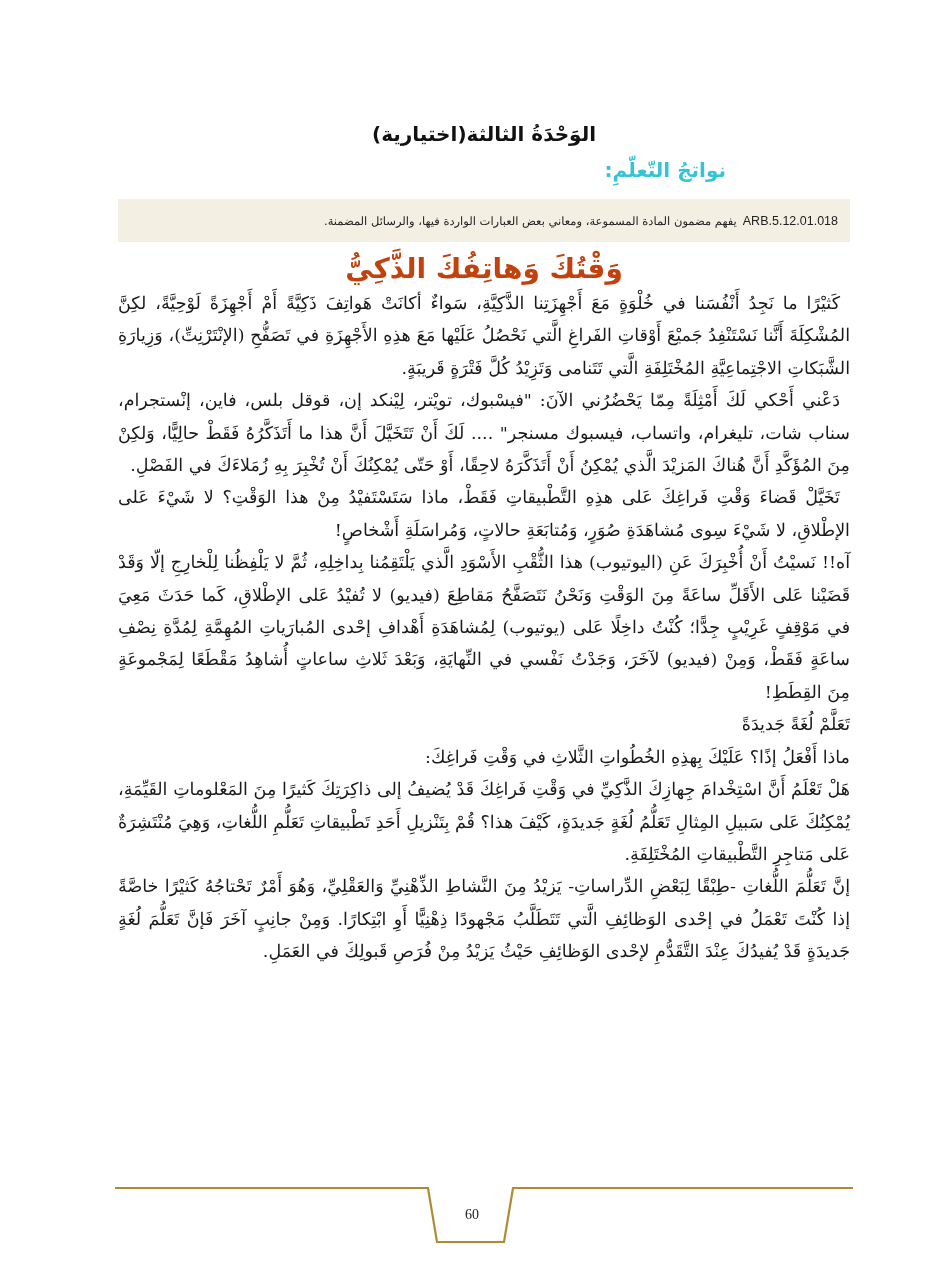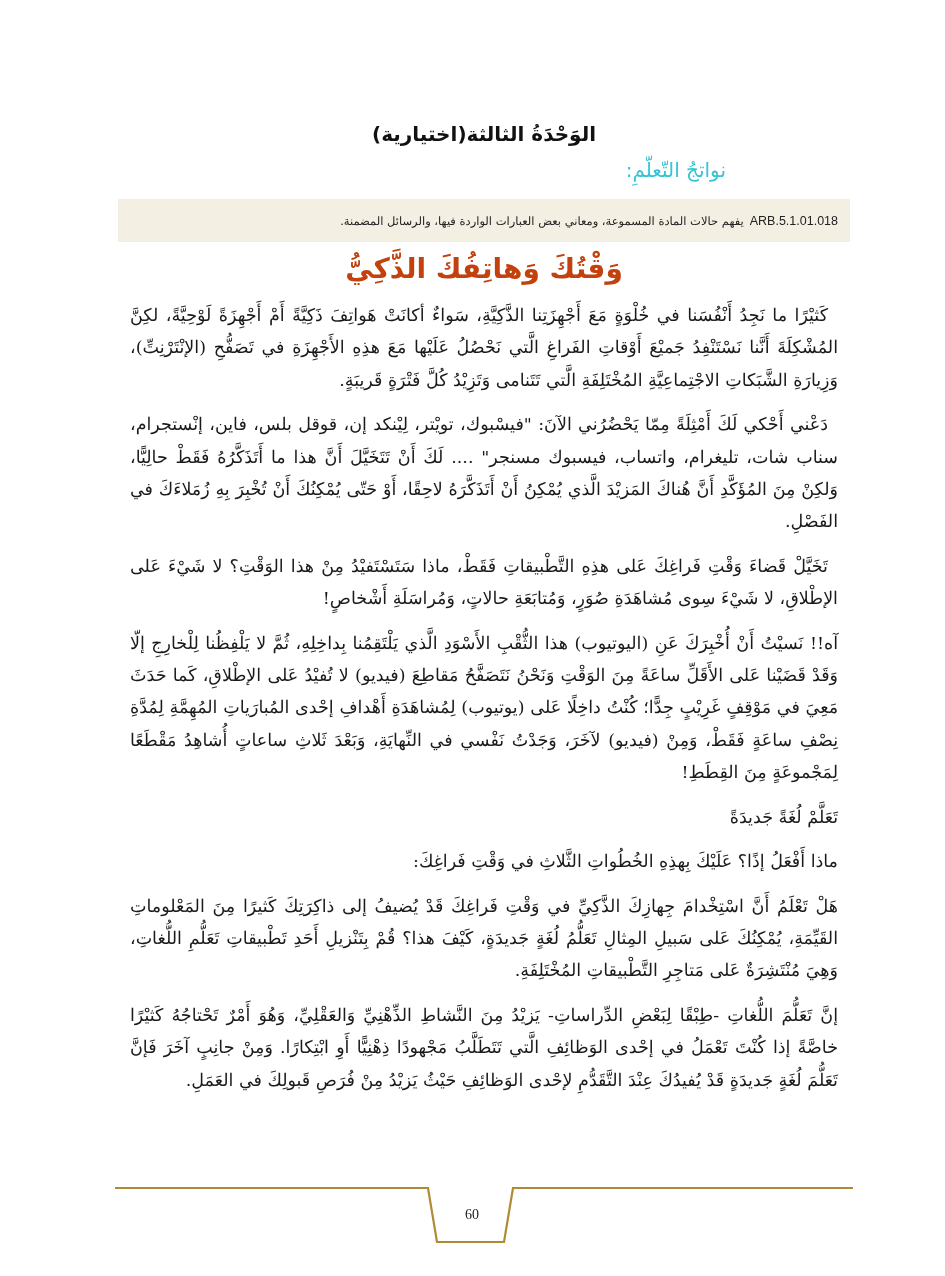--- a/index.html
+++ b/index.html
@@ -33,21 +33,21 @@
       font-size: 20px;
       color: #111;
       margin: 0;
     }
     .outcomes-heading {
       position: absolute;
       top: 158px;
       right: 95px;
       direction: rtl;
       font-family: "DejaVu Sans", sans-serif;
-      font-weight: normal;
+      font-weight: bold;
       font-size: 20px;
       color: #35c4d6;
       margin: 0;
     }
     .outcome-box {
       position: absolute;
       top: 199px;
       left: 118px;
       width: 732px;
       height: 43px;
@@ -89,21 +89,21 @@
       width: 732px;
       direction: rtl;
       text-align: justify;
       text-align-last: right;
       font-family: "DejaVu Serif", serif;
       font-size: 17.5px;
       line-height: 32.4px;
       color: #1a1a1a;
     }
     .body-text p {
-      margin: 12px;
+      margin: 0;
     }
     .body-text p.indent {
       text-indent: 10px;
     }
     .body-text p.plain {
       text-indent: 0;
     }
     .footer {
       position: absolute;
       left: 0; top: 0;
@@ -125,22 +125,22 @@
 </head>
 <body>
 
 <div class="page">
 
   <h1 class="unit-title">الوَحْدَةُ الثالثة(اختيارية)</h1>
 
   <h2 class="outcomes-heading">نواتجُ التّعلّمِ:</h2>
 
   <div class="outcome-box">
-    <span class="outcome-code">ARB.5.1.01.018</span>
-    <span class="outcome-text">يفهم حالات المادة المسموعة، ومعاني بعض العبارات الواردة فيها، والرسائل المضمنة.</span>
+    <span class="outcome-code">ARB.5.12.01.018</span>
+    <span class="outcome-text">يفهم مضمون المادة المسموعة، ومعاني بعض العبارات الواردة فيها، والرسائل المضمنة.</span>
   </div>
 
   <h3 class="article-title">وَقْتُكَ وَهاتِفُكَ الذَّكِيُّ</h3>
 
   <div class="body-text">
     <p class="indent">كَثيْرًا ما نَجِدُ أَنْفُسَنا في خُلْوَةٍ مَعَ أَجْهِزَتِنا الذَّكِيَّةِ، سَواءٌ أكانَتْ هَواتِفَ ذَكِيَّةً أَمْ أَجْهِزَةً لَوْحِيَّةً، لكِنَّ المُشْكِلَةَ أَنَّنا نَسْتَنْفِدُ جَميْعَ أَوْقاتِ الفَراغِ الَّتي نَحْصُلُ عَلَيْها مَعَ هذِهِ الأَجْهِزَةِ في تَصَفُّحِ (الإنْتَرْنِتِّ)، وَزِيارَةِ الشَّبَكاتِ الاجْتِماعِيَّةِ المُخْتَلِفَةِ الَّتي تَتَنامى وَتَزِيْدُ كُلَّ فَتْرَةٍ قَريبَةٍ.</p>
     <p class="indent">دَعْني أَحْكي لَكَ أَمْثِلَةً مِمّا يَحْضُرُني الآنَ: "فيسْبوك، تويْتر، لِيْنكد إن، قوقل بلس، فاين، إنْستجرام، سناب شات، تليغرام، واتساب، فيسبوك مسنجر" .... لَكَ أَنْ تَتَخَيَّلَ أَنَّ هذا ما أَتَذَكَّرُهُ فَقَطْ حالِيًّا، وَلكِنْ مِنَ المُؤَكَّدِ أَنَّ هُناكَ المَزيْدَ الَّذي يُمْكِنُ أَنْ أَتَذَكَّرَهُ لاحِقًا، أَوْ حَتّى يُمْكِنُكَ أَنْ تُخْبِرَ بِهِ زُمَلاءَكَ في الفَصْلِ.</p>
     <p class="indent">تَخَيَّلْ قَضاءَ وَقْتِ فَراغِكَ عَلى هذِهِ التَّطْبيقاتِ فَقَطْ، ماذا سَتَسْتَفيْدُ مِنْ هذا الوَقْتِ؟ لا شَيْءَ عَلى الإطْلاقِ، لا شَيْءَ سِوى مُشاهَدَةِ صُوَرٍ، وَمُتابَعَةِ حالاتٍ، وَمُراسَلَةِ أَشْخاصٍ!</p>
     <p class="plain">آه!! نَسيْتُ أَنْ أُخْبِرَكَ عَنِ (اليوتيوب) هذا الثُّقْبِ الأَسْوَدِ الَّذي يَلْتَقِمُنا بِداخِلِهِ، ثُمَّ لا يَلْفِظُنا لِلْخارِجِ إلّا وَقَدْ قَضَيْنا عَلى الأَقَلِّ ساعَةً مِنَ الوَقْتِ وَنَحْنُ نَتَصَفَّحُ مَقاطِعَ (فيديو) لا تُفيْدُ عَلى الإطْلاقِ، كَما حَدَثَ مَعِيَ في مَوْقِفٍ غَرِيْبٍ جِدًّا؛ كُنْتُ داخِلًا عَلى (يوتيوب) لِمُشاهَدَةِ أَهْدافِ إحْدى المُبارَياتِ المُهِمَّةِ لِمُدَّةِ نِصْفِ ساعَةٍ فَقَطْ، وَمِنْ (فيديو) لآخَرَ، وَجَدْتُ نَفْسي في النِّهايَةِ، وَبَعْدَ ثَلاثِ ساعاتٍ أُشاهِدُ مَقْطَعًا لِمَجْموعَةٍ مِنَ القِطَطِ!</p>
     <p class="plain">تَعَلَّمْ لُغَةً جَديدَةً</p>

